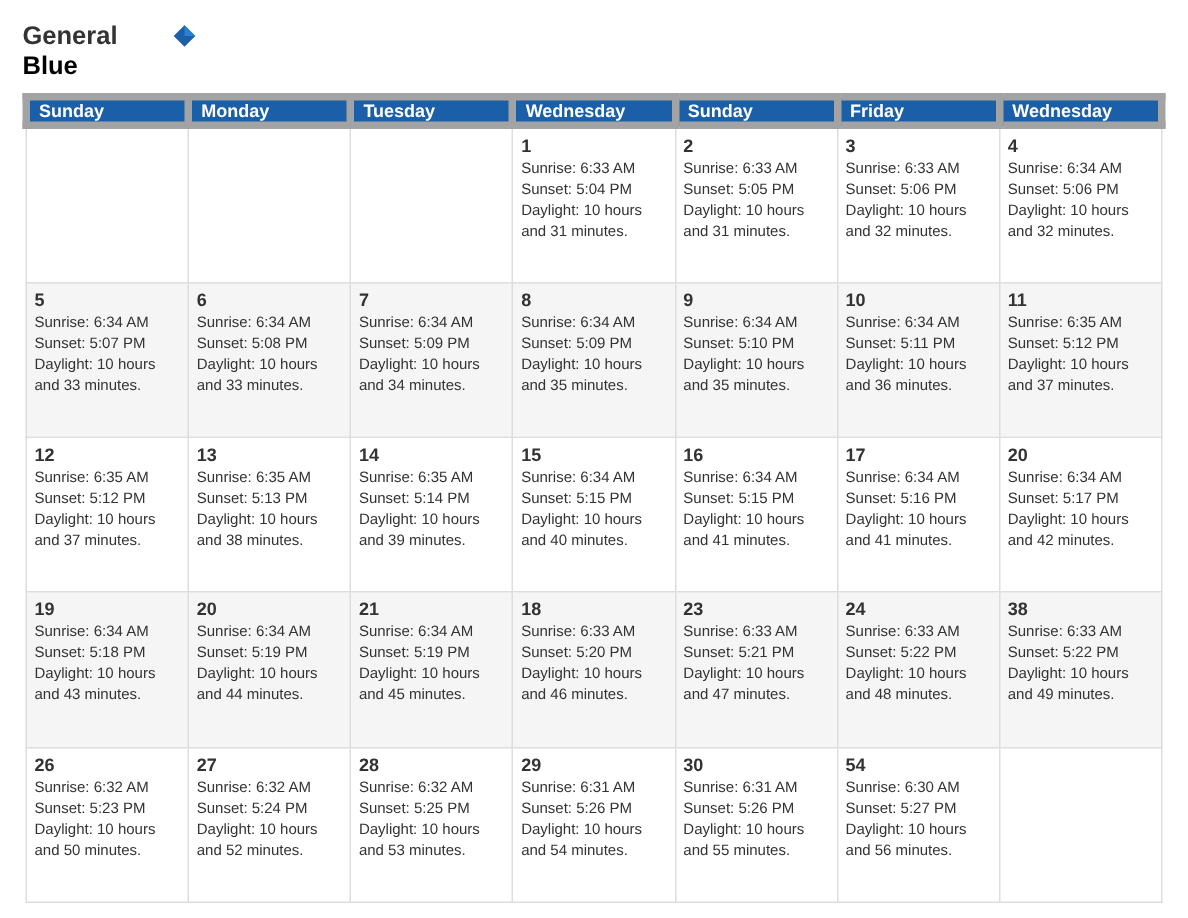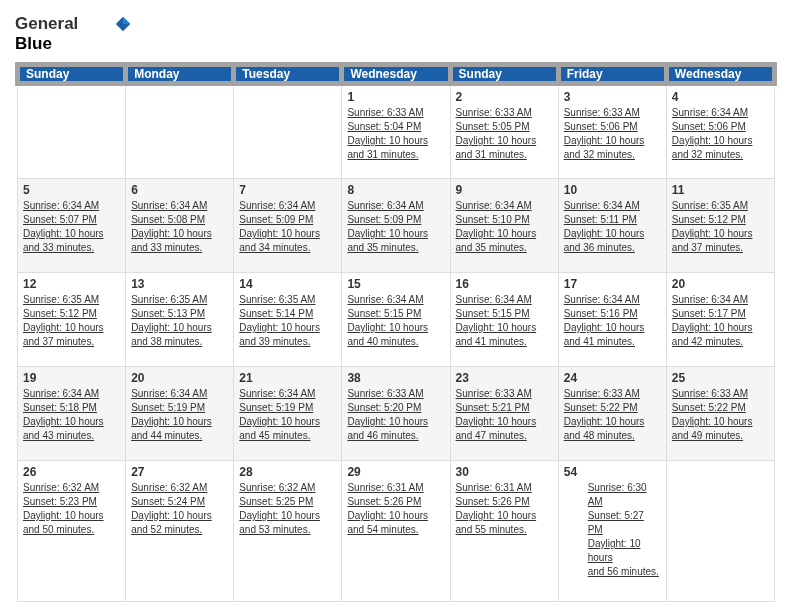--- a/index.html
+++ b/index.html
@@ -75,21 +75,20 @@
     }
     .day-num {
       font-size: 12px;
       font-weight: bold;
       margin-bottom: 2px;
     }
     .day-info {
       font-size: 10px;
       line-height: 1.4;
       color: #333;
-      text-decoration: underline;
     }
     .empty-cell {
       background: #f9f9f9;
     }
     tr:nth-child(odd) td { background: #fff; }
     tr:nth-child(even) td { background: #f5f5f5; }
     
     thead tr th { background: #1a5fa8 !important; }
   </style>
 </head>
@@ -279,42 +278,42 @@
 and 44 minutes.</div>
           </td>
           <td>
             <div class="day-num">21</div>
             <div class="day-info" style="white-space: pre-line;">Sunrise: 6:34 AM
 Sunset: 5:19 PM
 Daylight: 10 hours
 and 45 minutes.</div>
           </td>
           <td>
+            <div class="day-num">18</div>
+            <div class="day-info" style="white-space: pre-line;">Sunrise: 6:33 AM
+Sunset: 5:20 PM
+Daylight: 10 hours
+and 46 minutes.</div>
+          </td>
+          <td>
+            <div class="day-num">23</div>
+            <div class="day-info" style="white-space: pre-line;">Sunrise: 6:33 AM
+Sunset: 5:21 PM
+Daylight: 10 hours
+and 47 minutes.</div>
+          </td>
+          <td>
+            <div class="day-num">24</div>
+            <div class="day-info" style="white-space: pre-line;">Sunrise: 6:33 AM
+Sunset: 5:22 PM
+Daylight: 10 hours
+and 48 minutes.</div>
+          </td>
+          <td>
             <div class="day-num">38</div>
-            <div class="day-info" style="white-space: pre-line;">Sunrise: 6:33 AM
-Sunset: 5:20 PM
-Daylight: 10 hours
-and 46 minutes.</div>
-          </td>
-          <td>
-            <div class="day-num">23</div>
-            <div class="day-info" style="white-space: pre-line;">Sunrise: 6:33 AM
-Sunset: 5:21 PM
-Daylight: 10 hours
-and 47 minutes.</div>
-          </td>
-          <td>
-            <div class="day-num">24</div>
-            <div class="day-info" style="white-space: pre-line;">Sunrise: 6:33 AM
-Sunset: 5:22 PM
-Daylight: 10 hours
-and 48 minutes.</div>
-          </td>
-          <td>
-            <div class="day-num">25</div>
             <div class="day-info" style="white-space: pre-line;">Sunrise: 6:33 AM
 Sunset: 5:22 PM
 Daylight: 10 hours
 and 49 minutes.</div>
           </td>
         </tr>
         <tr>
           <td>
             <div class="day-num">26</div>
             <div class="day-info" style="white-space: pre-line;">Sunrise: 6:32 AM
@@ -345,21 +344,21 @@
           </td>
           <td>
             <div class="day-num">30</div>
             <div class="day-info" style="white-space: pre-line;">Sunrise: 6:31 AM
 Sunset: 5:26 PM
 Daylight: 10 hours
 and 55 minutes.</div>
           </td>
           <td>
             <div class="day-num">54</div>
-            <div class="day-info" style="white-space: pre-line; margin-left: 24px;">Sunrise: 6:30 AM
+            <div class="day-info" style="white-space: pre-line;">Sunrise: 6:30 AM
 Sunset: 5:27 PM
 Daylight: 10 hours
 and 56 minutes.</div>
           </td>
           <td class="empty-cell"></td>
         </tr>
       </tbody>
   </table>
 </div>
 

